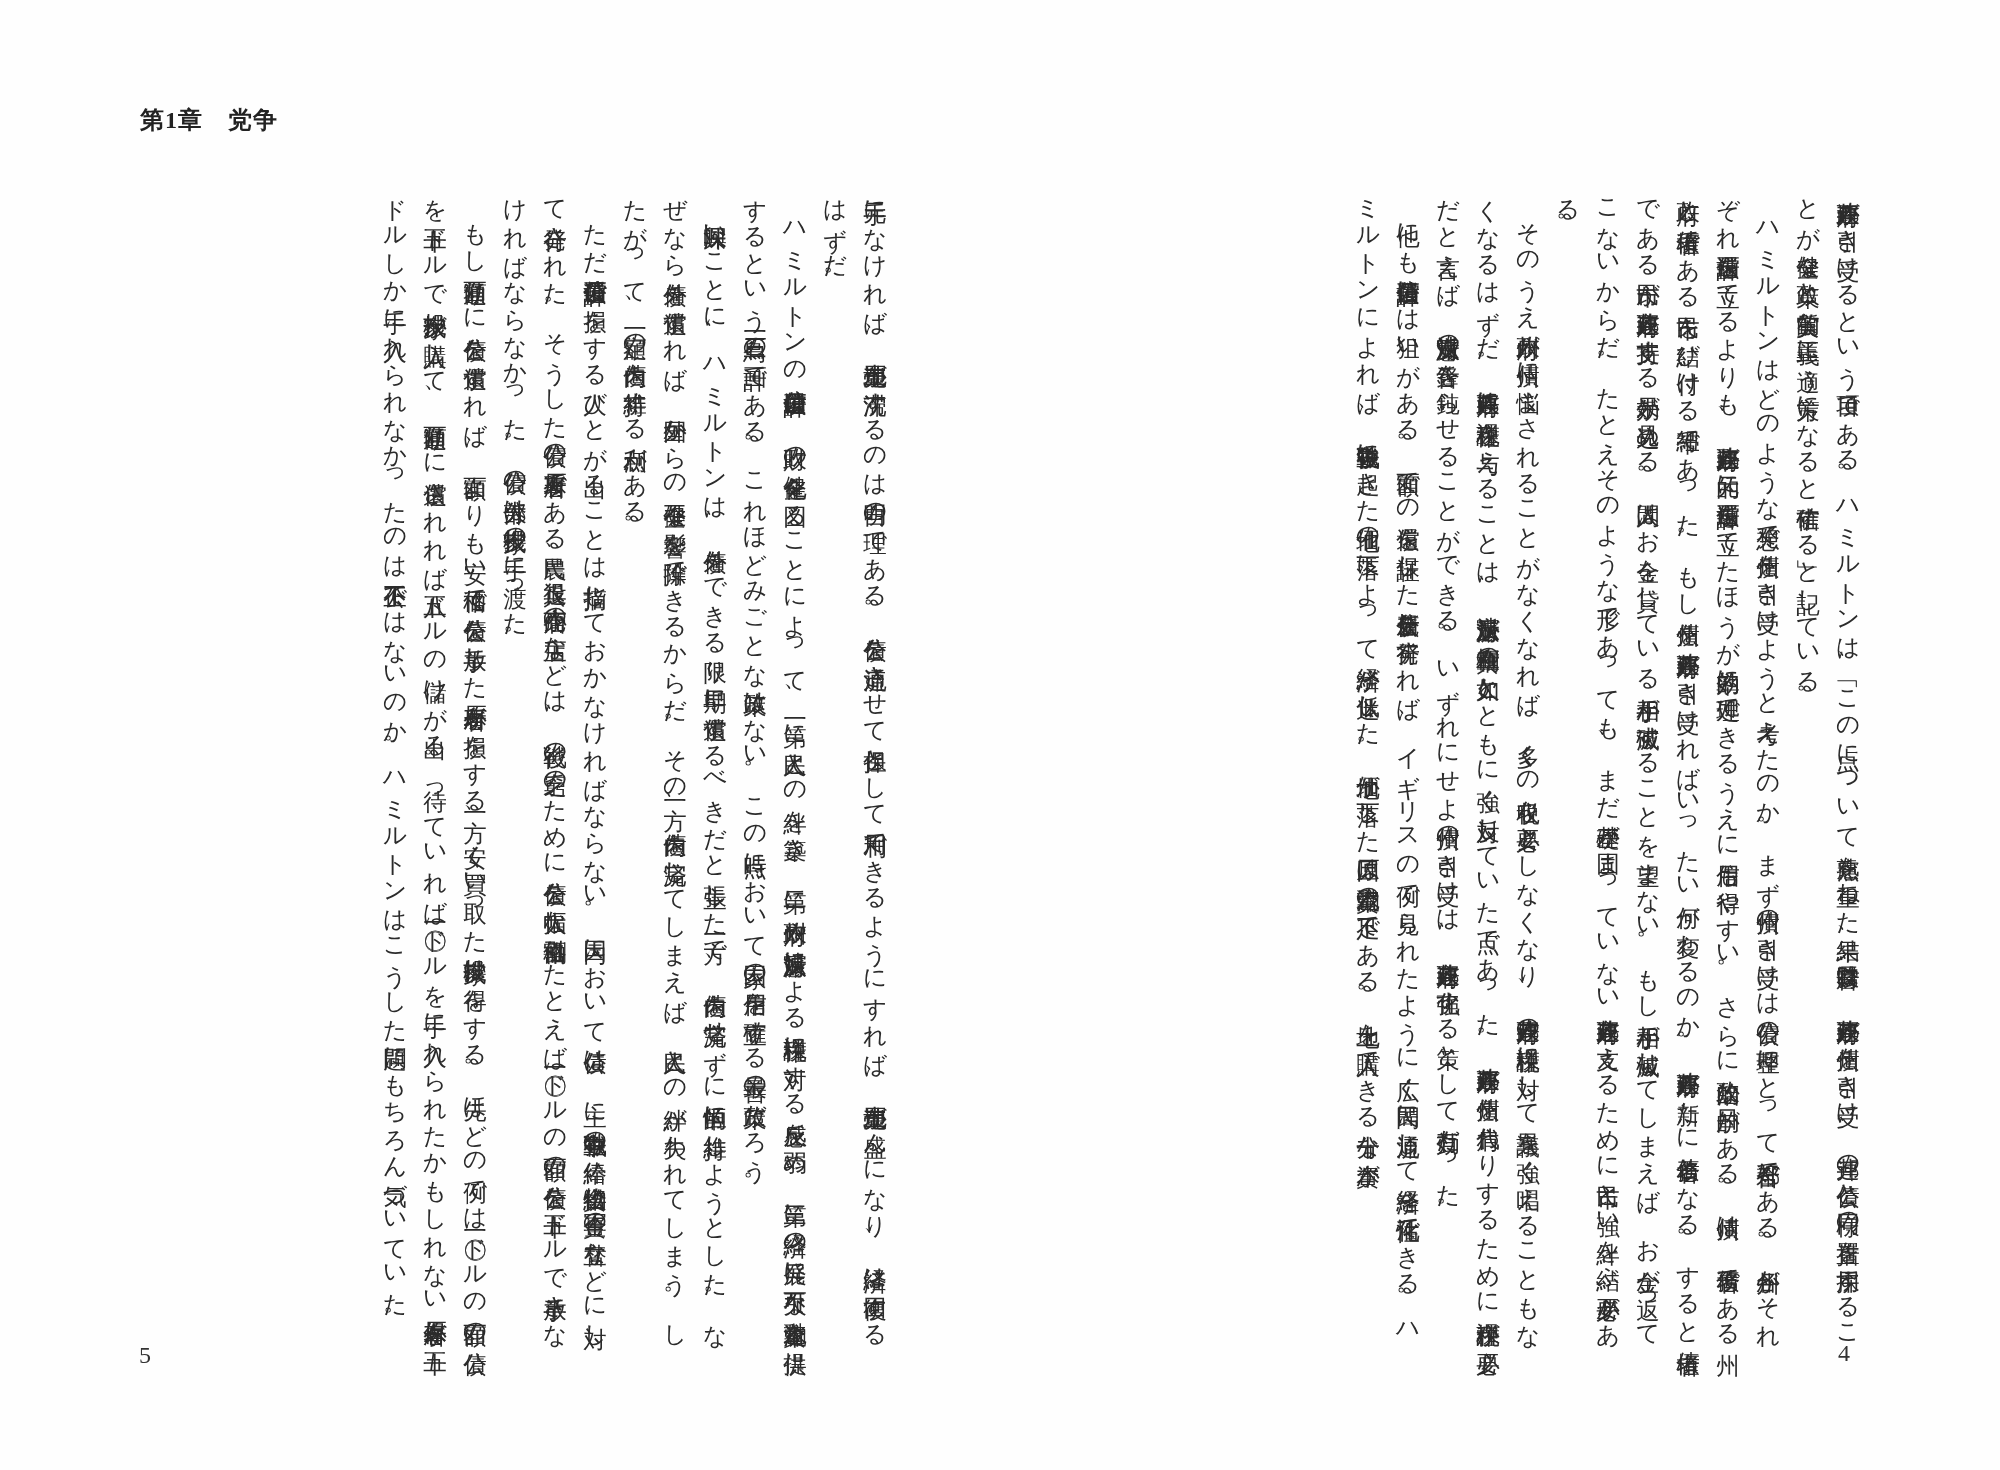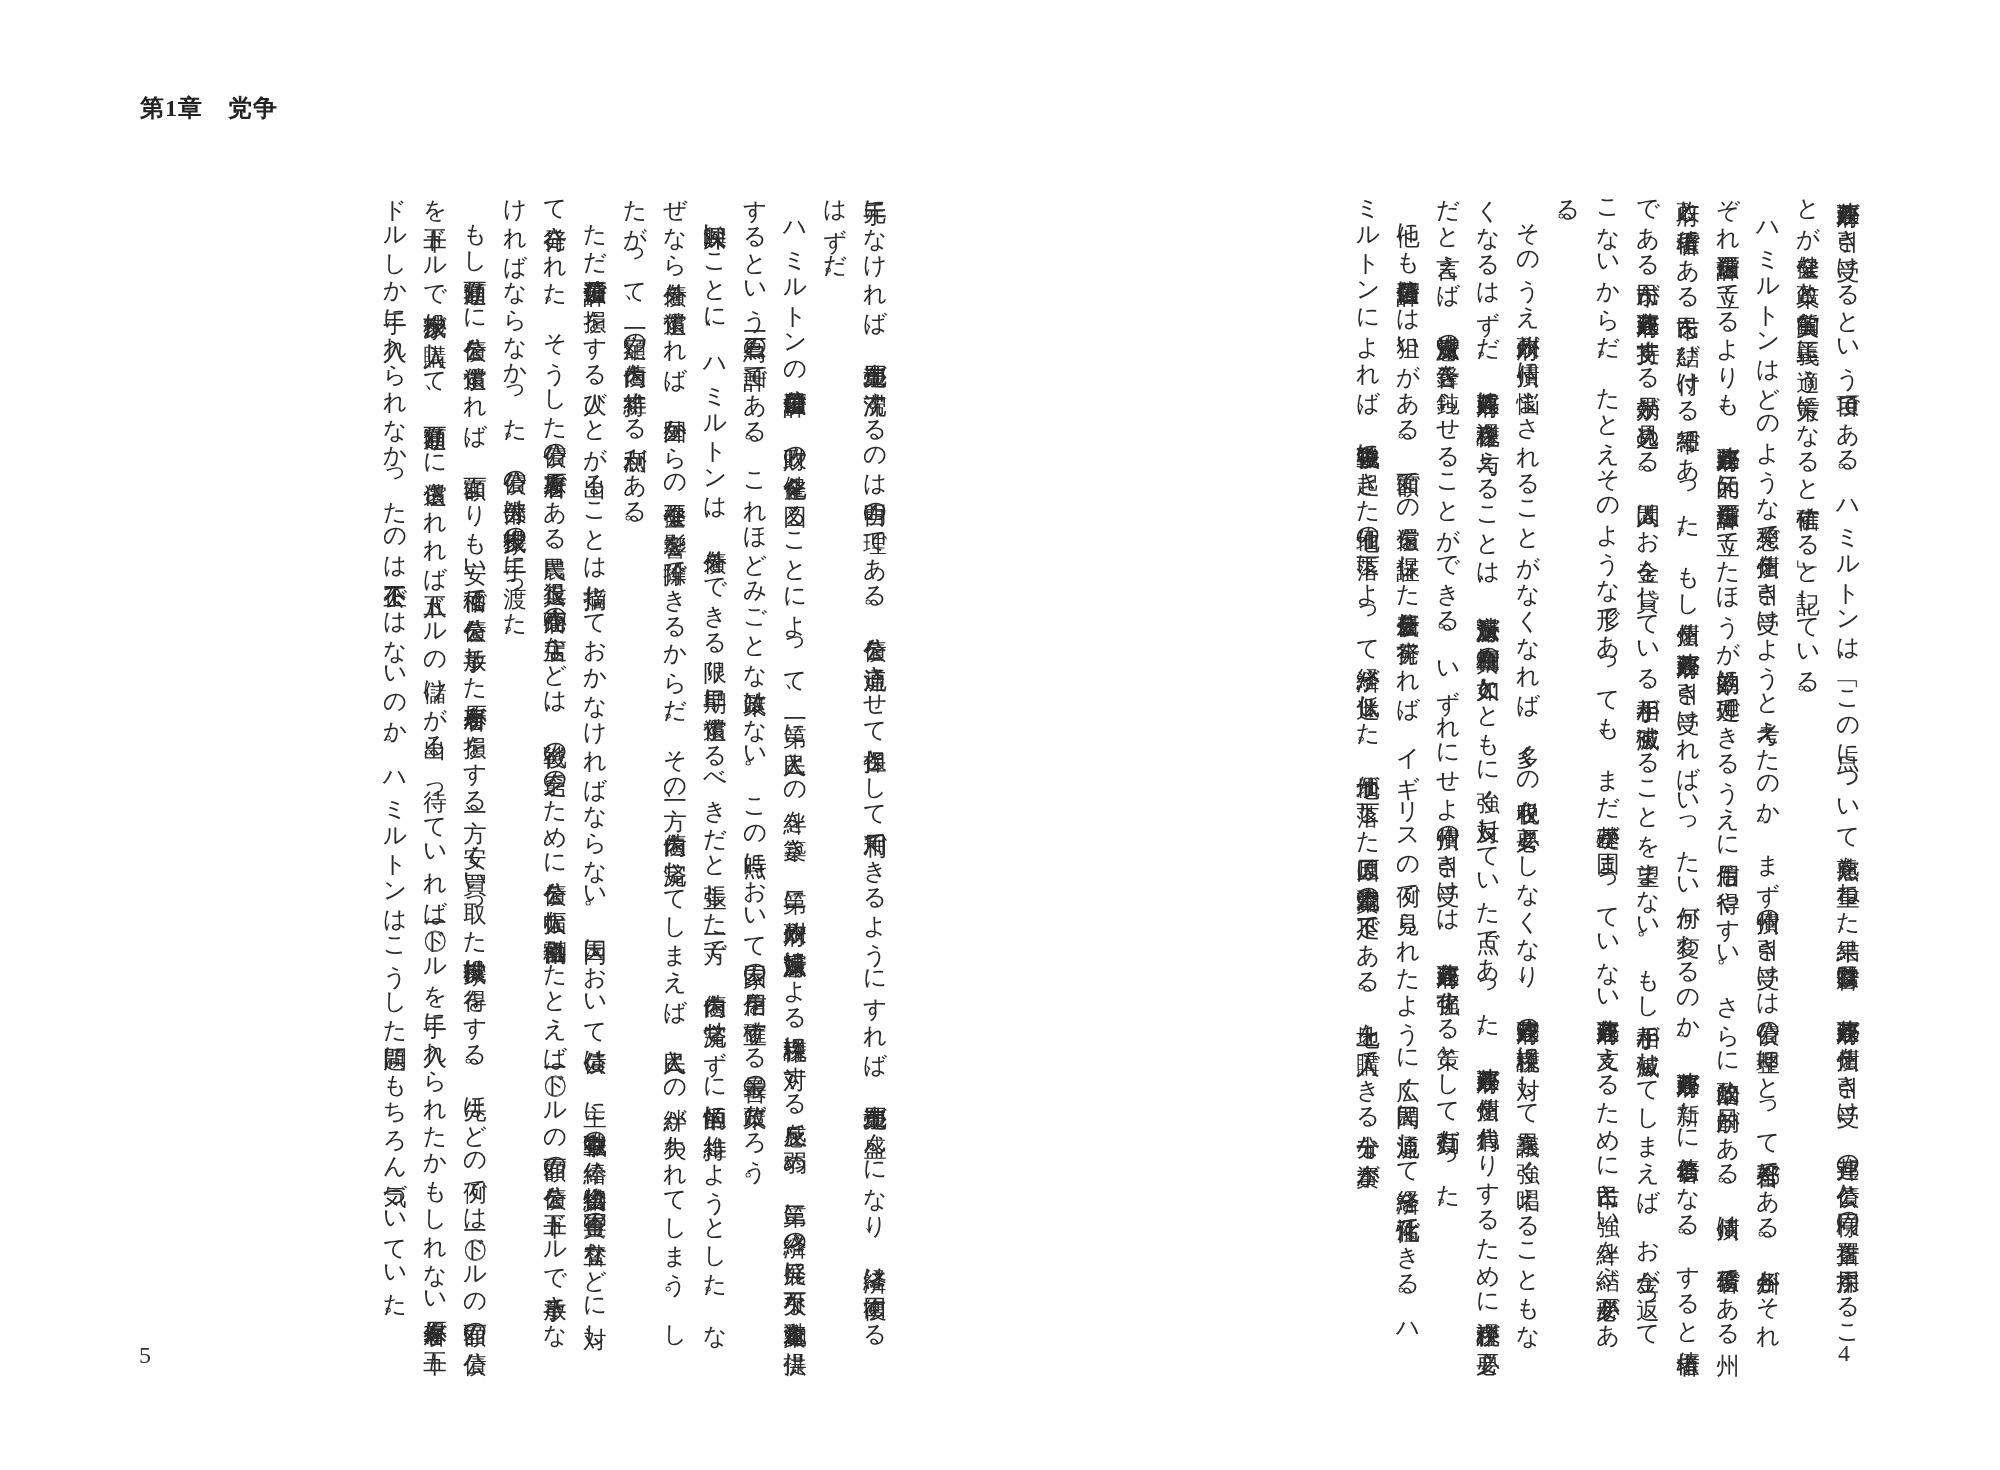--- a/index.html
+++ b/index.html
@@ -14,21 +14,21 @@
     overflow: hidden;
   }
   .book-spread {
     position: absolute;
     inset: 0;
     background: #fefefe;
   }
   .chapter-header {
     position: absolute;
     left: 140px;
-    top: 92px;
+    top: 104px;
     font-family: "Liberation Serif", "DejaVu Serif", serif;
     font-size: 24px;
     font-weight: bold;
     color: #222222;
     letter-spacing: 1px;
     white-space: nowrap;
   }
   .page-text {
     position: absolute;
     top: 183px;

